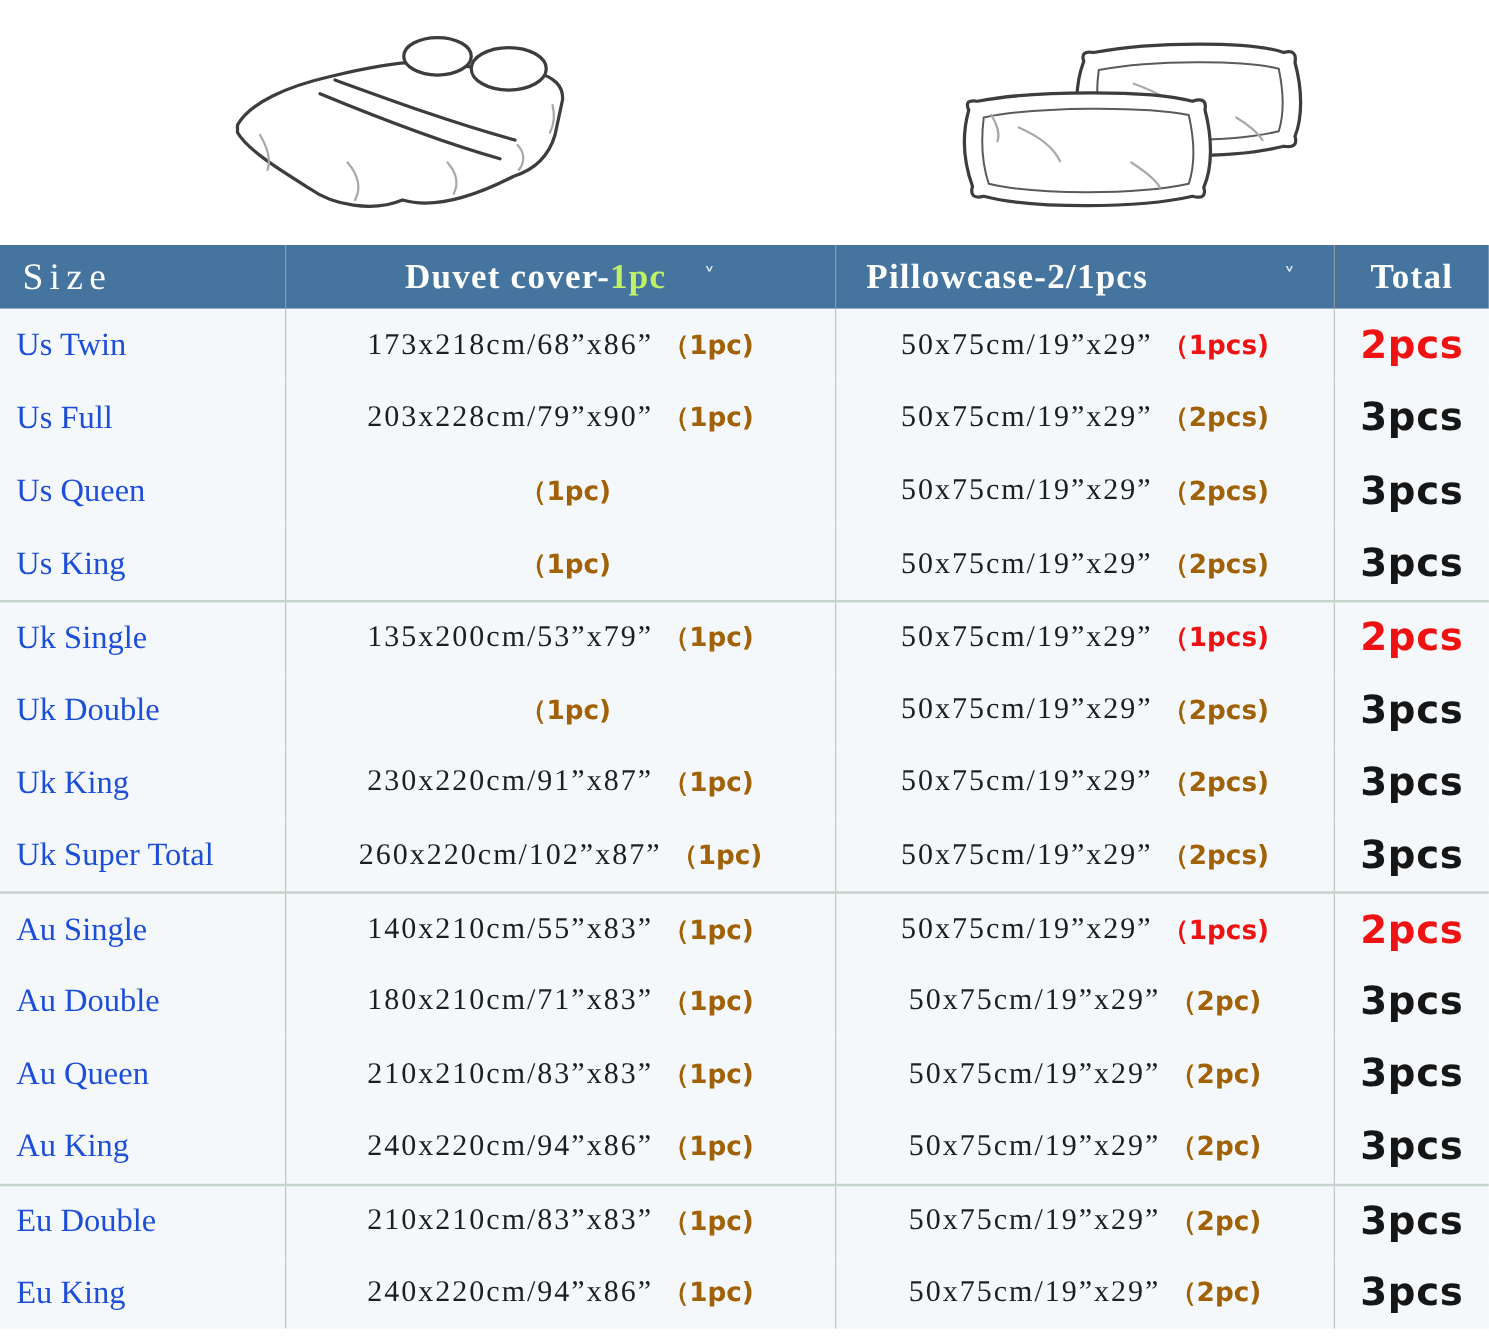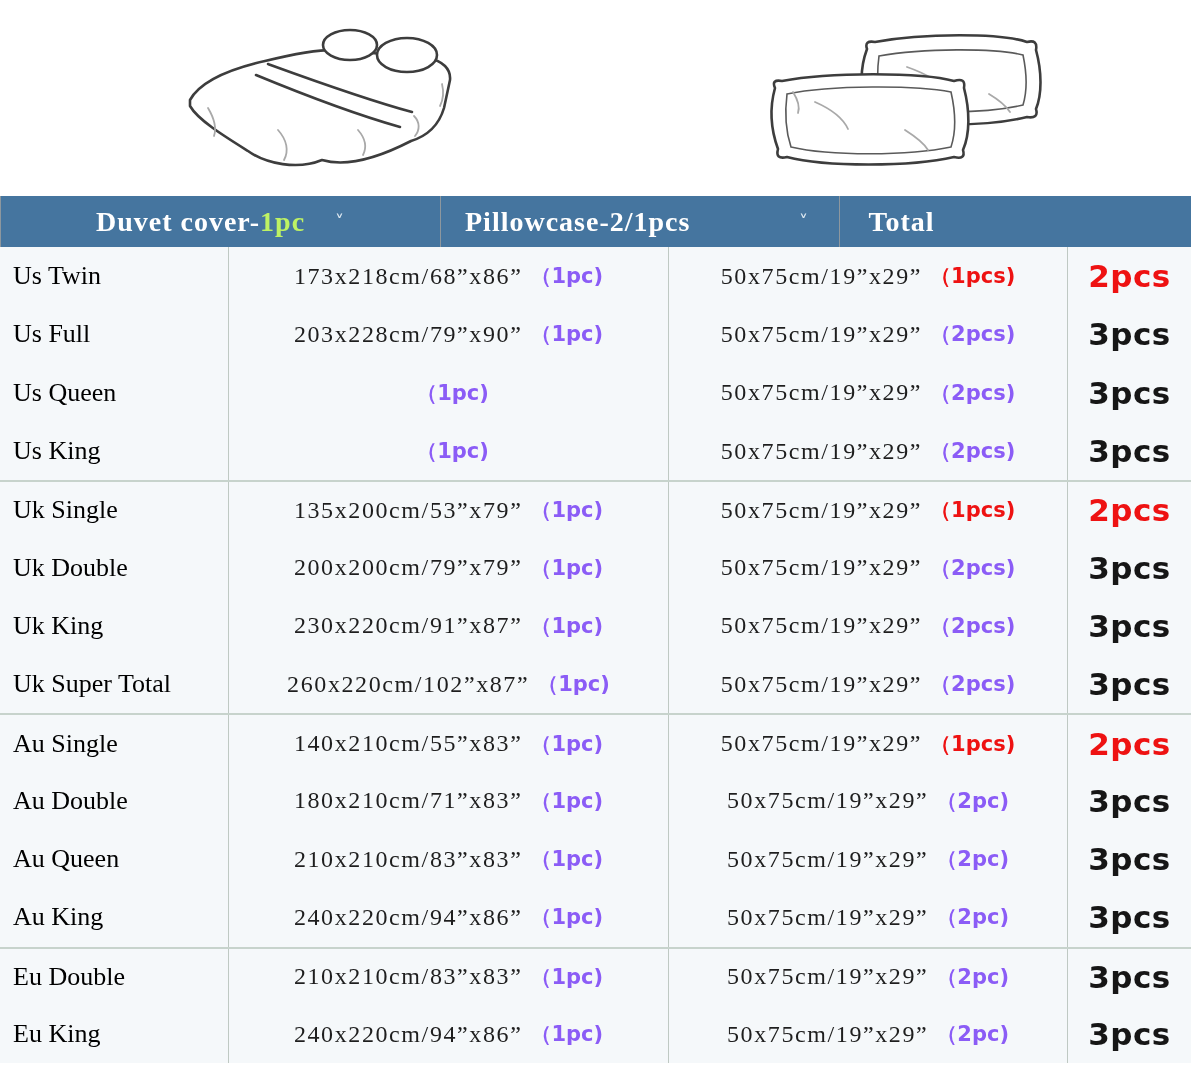--- a/index.html
+++ b/index.html
@@ -21,27 +21,27 @@
   .h-duvet  { width: 440px; justify-content: center; border-left: 1px solid #8d979e; letter-spacing: 1px; }
   .h-pillow { width: 399px; padding: 0 30px 0 24px; justify-content: space-between; border-left: 1px solid #8d979e; letter-spacing: 1px; }
   .h-total  { width: 124px; justify-content: center; border-left: 1px solid #8d979e; letter-spacing: 1px; }
   .chevron { font-family: "DejaVu Sans", sans-serif; font-weight: 400; font-size: 18px; color: #dfeaf2; margin-left: 30px; line-height: 1; cursor: pointer; }
   .h-pillow .chevron { margin-left: 0; }
 
   .tbody { width: 1191px; }
   .trow { display: flex; height: 58.3px; background: #f5f8fa; align-items: stretch; }
   .trow.group-start { border-top: 2px solid #c7d3cc; }
   .cell { display: flex; align-items: center; }
-  .size  { width: 228px; padding-left: 13px; font-size: 26px; color: #000000; text-align: center; }
+  .size  { width: 228px; padding-left: 13px; font-size: 26px; color: #1d4ed8; text-align: center; }
   .duvet { width: 440px; justify-content: center; border-left: 1px solid #bfc9c3; }
   .pillow{ width: 399px; justify-content: center; border-left: 1px solid #bfc9c3; }
   .total { width: 124px; justify-content: center; border-left: 1px solid #bfc9c3; }
 
   .dim { font-size: 24px; letter-spacing: 1.6px; color: #1e1e1e; white-space: nowrap; }
-  .qty { font-family: "DejaVu Sans", sans-serif; font-weight: 700; font-size: 21px; color: #8b5cf6; margin-left: 8px; white-space: nowrap; }
+  .qty { font-family: "DejaVu Sans", sans-serif; font-weight: 700; font-size: 21px; color: #a16207; margin-left: 8px; white-space: nowrap; }
   .total-text { font-family: "DejaVu Sans", sans-serif; font-weight: 700; font-size: 31px; color: #161616; letter-spacing: 0.5px; }
   .red { color: #ee1212 !important; }
   .red-qty { color: #bef264; font-family: Liberation Serif, serif; }
 
   .bottom-strip { position: absolute; left: 0; top: 1063px; width: 1191px; height: 11px; background: #ffffff; }
 
   
   .ln  { fill: none; stroke: #3d3d3d; stroke-width: 2.6; stroke-linecap: round; stroke-linejoin: round; }
   .ln-fill { fill: #ffffff; stroke: #3d3d3d; stroke-width: 2.6; stroke-linejoin: round; }
   .wr  { fill: none; stroke: #a9a9a9; stroke-width: 1.8; stroke-linecap: round; }
@@ -75,20 +75,23 @@
     <path class="ln-fill" d="M20,78 Q16,69 27,71 C74,62 166,62 199,71 Q211,67 209,78 C215,101 215,124 208,140 Q211,150 199,147 C156,157 70,157 32,147 Q20,150 23,139 C15,117 15,96 20,78 Z"></path>
     <path class="inner" d="M32,84 C76,75 160,75 196,82 C201,104 201,122 196,137 C154,146 74,146 36,137 C30,119 30,100 32,84 Z"></path>
     <path class="wr" d="M60,92 C76,99 88,108 93,119"></path>
     <path class="wr" d="M150,120 C161,127 169,133 173,140"></path>
     <path class="wr" d="M38,82 C43,90 45,97 43,103"></path>
   </svg>
 </div>
 
 <div class="size-table">
   <div class="hrow">
+    <div class="hcell h-size">
+      <span>Size</span>
+    </div>
     <div class="hcell h-duvet">
       <span>Duvet cover-</span>
         <span class="red-qty">1pc</span>
       <span class="chevron">˅</span>
     </div>
     <div class="hcell h-pillow">
       <span>Pillowcase-2/1pcs</span>
       <span class="chevron">˅</span>
     </div>
     <div class="hcell h-total">
@@ -177,21 +180,20 @@
     <div class="cell total">
           <span class="total-text red">2pcs</span>
         </div>
   </div>
 
   <div class="trow">
     <div class="cell size">
           <span class="size-text">Uk Double</span>
         </div>
     <div class="cell duvet">
-          <span class="dim">200x200cm/79”x79”</span>
           <span class="qty">（1pc)</span>
         </div>
     <div class="cell pillow">
           <span class="dim">50x75cm/19”x29”</span>
           <span class="qty">（2pcs)</span>
         </div>
     <div class="cell total">
           <span class="total-text">3pcs</span>
         </div>
   </div>

